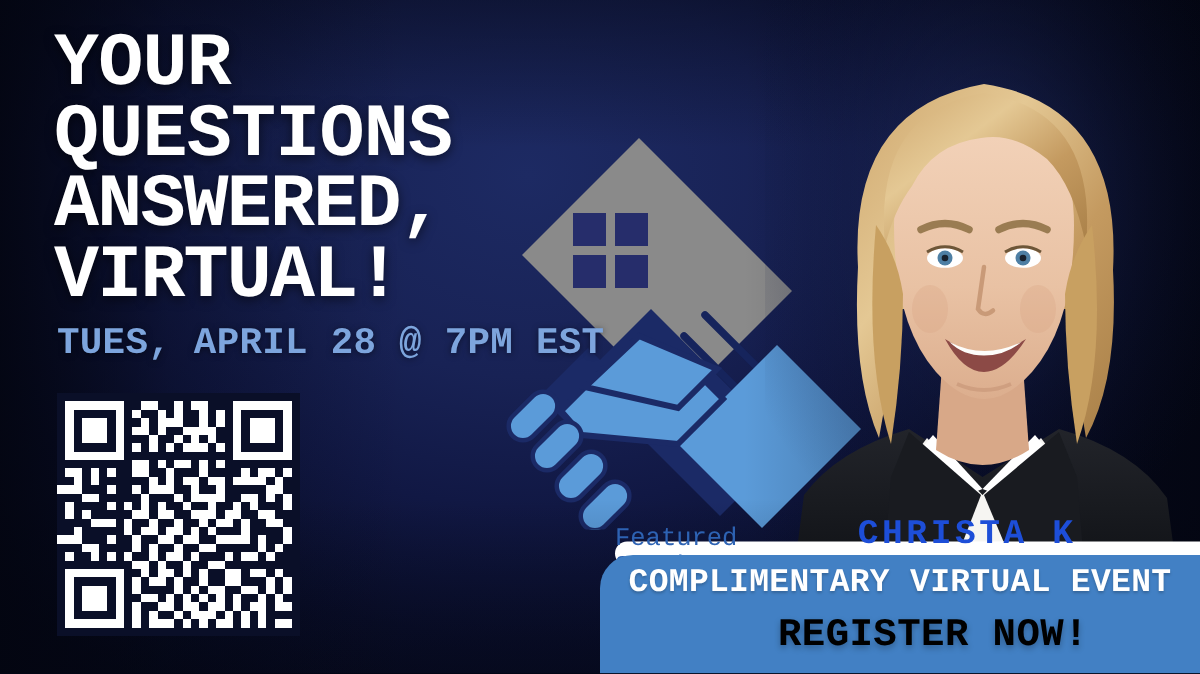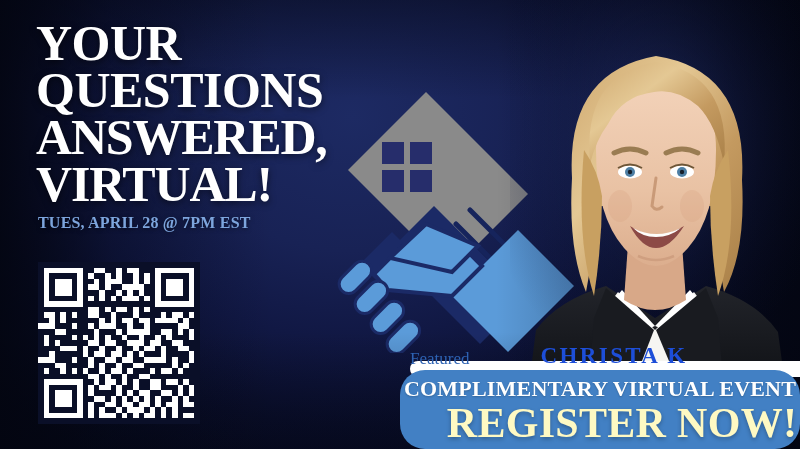--- a/index.html
+++ b/index.html
@@ -5,21 +5,21 @@
   html, body {
     margin: 0;
     padding: 0;
     background: #000;
   }
   #banner {
     position: relative;
     width: 800px;
     height: 449px;
     overflow: hidden;
-    font-family: Liberation Serif, serif;
+    font-family: Liberation Mono, monospace;
     background: #0a0f28;
   }
 
   
   .bg-base {
     position: absolute;
     inset: 0;
     background: #070b20;
   }
   .bg-glow {
@@ -76,21 +76,21 @@
     white-space: nowrap;
   }
   .headline .hl-line.l3,
   .headline .hl-line.l4 { letter-spacing: -1.2px; }
   .subhead {
     position: absolute;
     left: 38px;
     top: 214px;
     color: #7da5dd;
     font-weight: bold;
-    font-size: 16px;
+    font-size: 25px;
     letter-spacing: 0.2px;
     white-space: nowrap;
     text-shadow: 0 1px 4px rgba(0,0,0,.5);
   }
 
   
   .qr {
     position: absolute;
     left: 38px;
     top: 262px;
@@ -134,33 +134,32 @@
     position: absolute;
     left: 400px;
     top: 370px;
     right: 0;
     bottom: 0;
     background: #4280c4;
     border-top-left-radius: 22px;
     text-align: center;
     padding-top: 6px;
     box-sizing: border-box;
-    border-radius: 25px;
   }
   .cta-top {
     color: #ffffff;
     font-size: 22px;
     font-weight: bold;
     letter-spacing: 0.2px;
     line-height: 26px;
     text-shadow: 0 1px 2px rgba(0,0,0,.22);
   }
   .cta-main {
-    color: #fef9c3;
-    font-size: 42px;
+    color: #000000;
+    font-size: 26px;
     font-weight: bold;
     letter-spacing: 0.3px;
     line-height: 42px;
     text-shadow: 0 2px 4px rgba(0,0,0,.28);
     padding-left: 44px;
   }
 </style>
 </head>
 <body>
 

